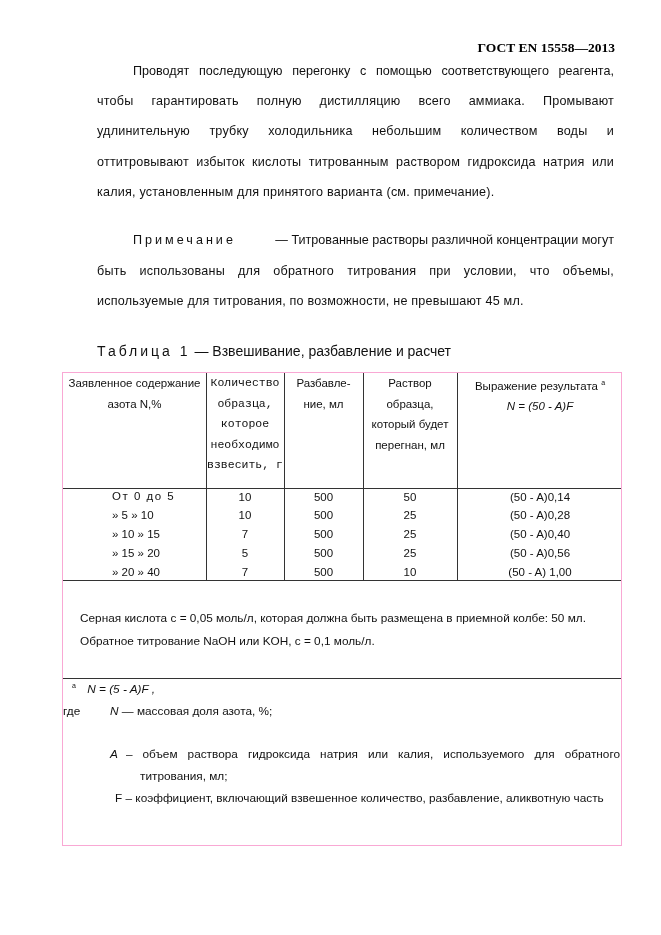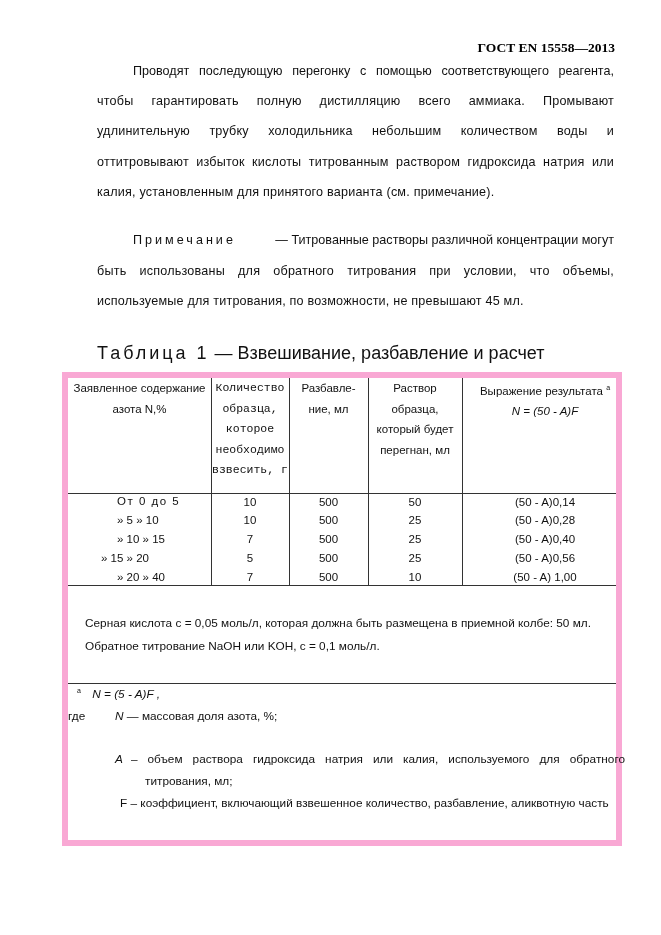--- a/index.html
+++ b/index.html
@@ -6,21 +6,21 @@
   body { width: 661px; height: 935px; position: relative; overflow: hidden;
          font-family: "Liberation Sans", sans-serif; color: #111; font-size: 12px; }
   .abs { position: absolute; white-space: nowrap; }
   .header { top: 40px; right: 46px; font-family: "Liberation Serif", serif;
             font-weight: bold; font-size: 13.5px; color: #000; }
   .para-line { left: 97px; width: 517px; font-size: 12.6px; letter-spacing: 0.2px; }
   .justify { text-align: justify; text-align-last: justify; }
   .spaced { letter-spacing: 3px; }
   .italic { font-style: italic; }
   .table { position: absolute; left: 62px; top: 372px; width: 560px; height: 474px;
-           border: 6px solid #f9a8d4; box-sizing: border-box; }
+           border: 1px solid #f9a8d4; box-sizing: border-box; }
   .hline { position: absolute; left: 0; right: 0; height: 0; border-top: 1px solid #333; }
   .vline { position: absolute; top: 0; width: 0; border-left: 1px solid #333; }
   .cell { position: absolute; text-align: center; font-size: 11.5px; line-height: 20.5px; }
   .rowtxt { position: absolute; font-size: 11.5px; margin-left: 32px; }
   .note { position: absolute; left: 17px; font-size: 11.8px; }
   .fn { position: absolute; font-size: 11.8px; }
   sup { font-size: 7px; }
 </style>
 </head>
 <body>
@@ -51,21 +51,21 @@
     <span>— Титрованные растворы различной концентрации могут</span>
   </div>
   <div class="abs para-line" style="top:264px;">
       <div class="justify">быть использованы для обратного титрования при условии, что объемы,</div>
     </div>
   <div class="abs para-line" style="top:294px;">
       <div>используемые для титрования, по возможности, не превышают 45 мл.</div>
     </div>
 </div>
 
-<div class="abs" style="top:343px; left:97px; font-size:18px;">
+<div class="abs" style="top:343px; left:97px; font-size:14px;">
   <span class="spaced">Таблица 1</span>
   <span>— Взвешивание, разбавление и расчет</span>
 </div>
 
 <div class="table">
 
   <div class="vline" style="left:143px; height:207px;"></div>
   <div class="vline" style="left:221px; height:207px;"></div>
   <div class="vline" style="left:300px; height:207px;"></div>
   <div class="vline" style="left:394px; height:207px;"></div>
@@ -115,21 +115,21 @@
     <div class="cell" style="left:394px; width:166px; top:132px;">(50 - A)0,28</div>
   </div>
   <div>
     <div class="rowtxt" style="left:17px; top:155px;">» 10 » 15</div>
     <div class="cell" style="left:143px; width:78px; top:151px;">7</div>
     <div class="cell" style="left:221px; width:79px; top:151px;">500</div>
     <div class="cell" style="left:300px; width:94px; top:151px;">25</div>
     <div class="cell" style="left:394px; width:166px; top:151px;">(50 - A)0,40</div>
   </div>
   <div>
-    <div class="rowtxt" style="left:1px; top:174px;text-align:right;">» 15 » 20</div>
+    <div class="rowtxt" style="left:17px; top:174px;text-align:right;">» 15 » 20</div>
     <div class="cell" style="left:143px; width:78px; top:170px;">5</div>
     <div class="cell" style="left:221px; width:79px; top:170px;">500</div>
     <div class="cell" style="left:300px; width:94px; top:170px;">25</div>
     <div class="cell" style="left:394px; width:166px; top:170px;">(50 - A)0,56</div>
   </div>
   <div>
     <div class="rowtxt" style="left:17px; top:193px;">» 20 » 40</div>
     <div class="cell" style="left:143px; width:78px; top:189px;">7</div>
     <div class="cell" style="left:221px; width:79px; top:189px;">500</div>
     <div class="cell" style="left:300px; width:94px; top:189px;">10</div>

